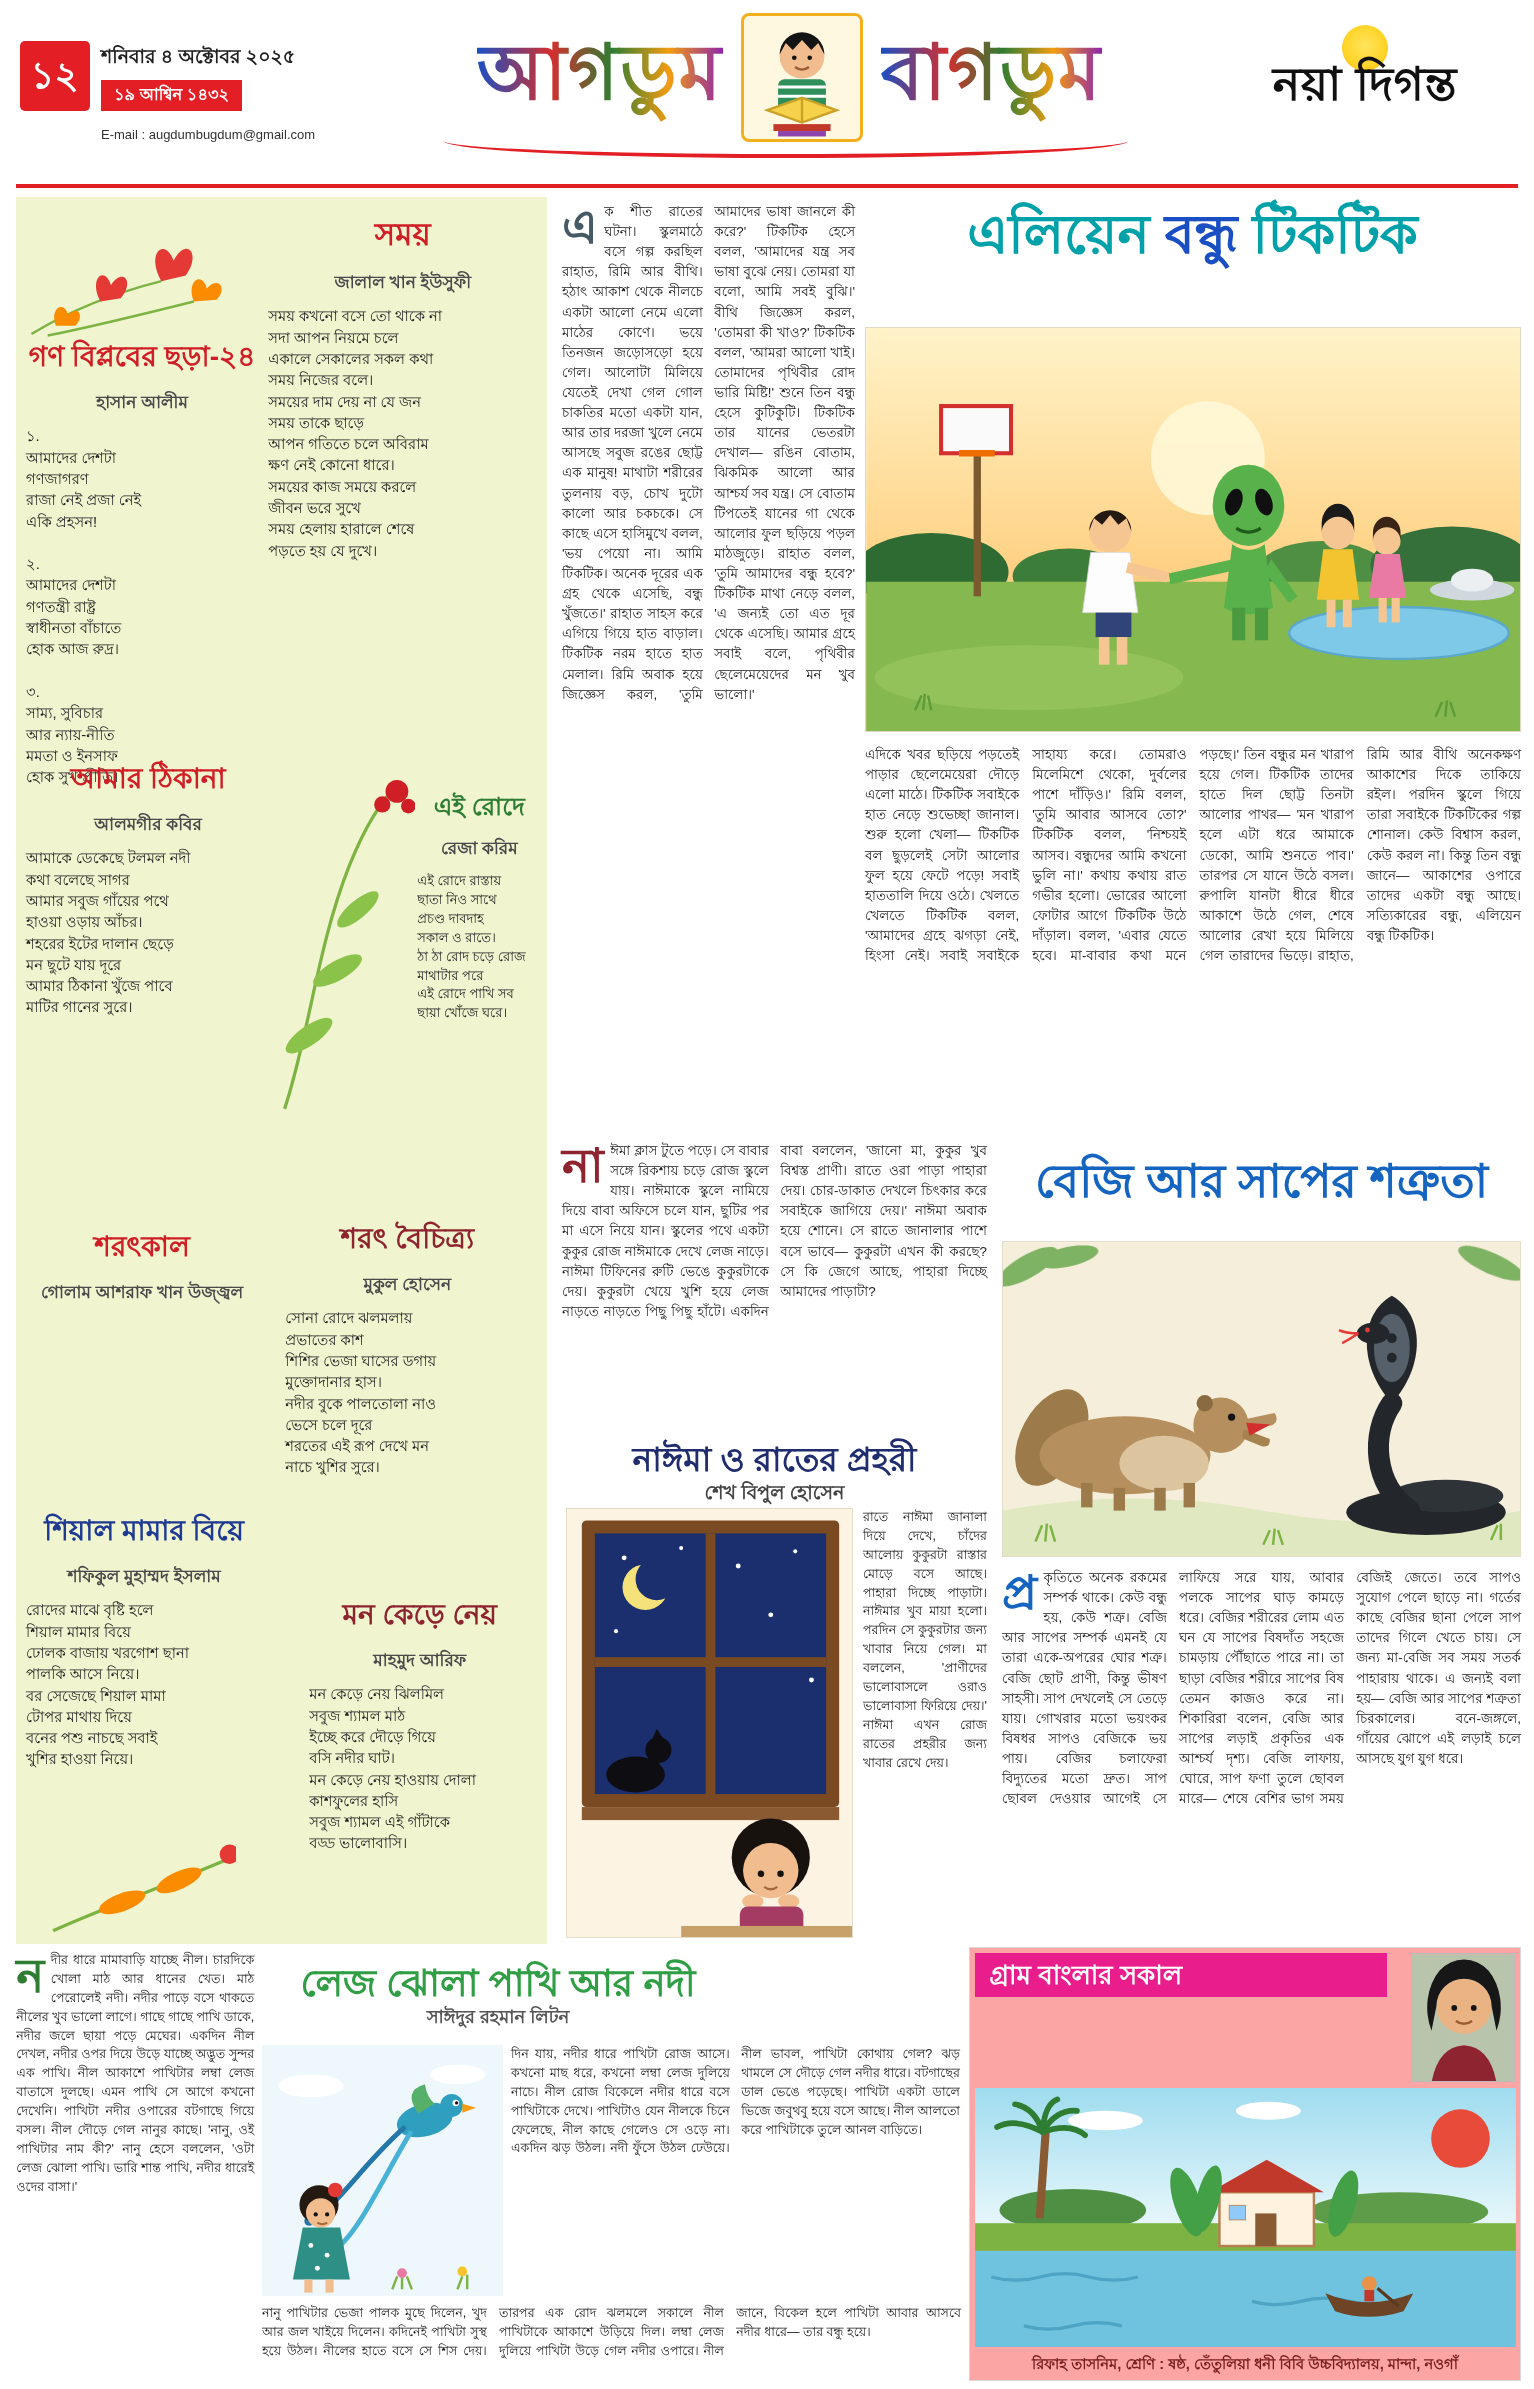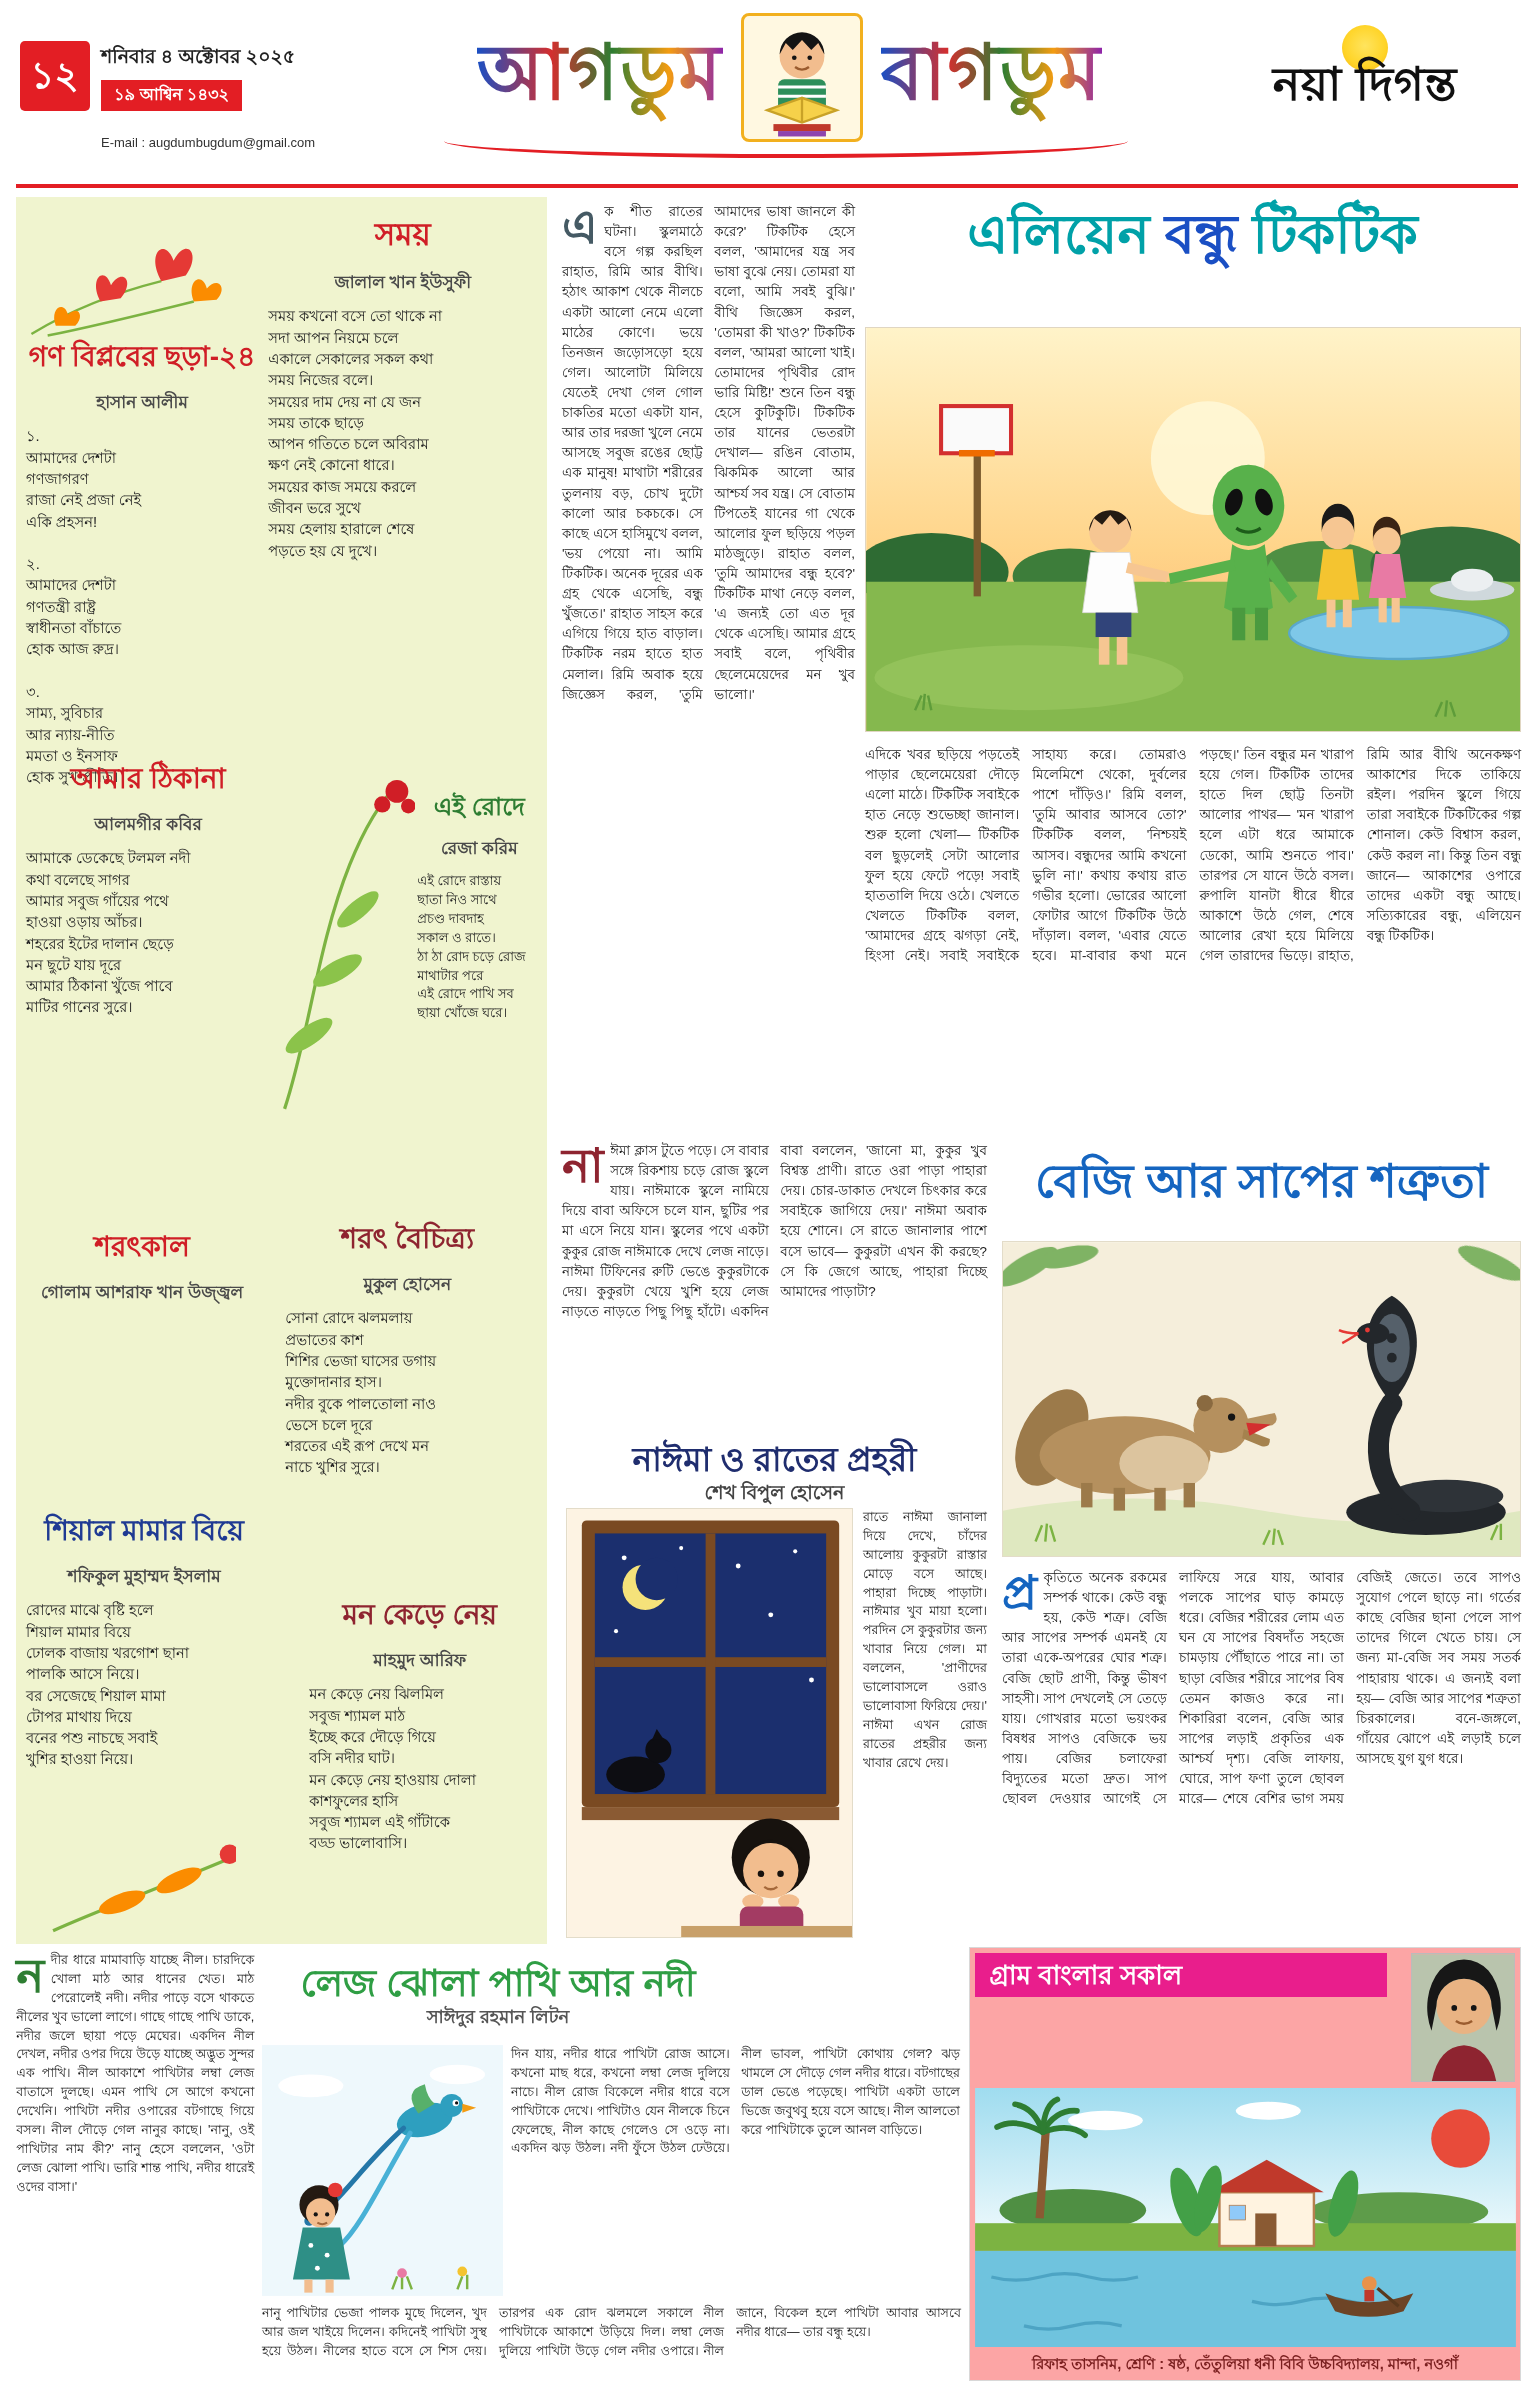--- a/index.html
+++ b/index.html
@@ -7,21 +7,21 @@
   #page{position:relative;width:1535px;height:2389px;margin:0 auto;background:#ffffff;outline:0.8px solid #bbb;overflow:hidden}
   .abs{position:absolute}
 
   
   #hdr{position:absolute;left:0;top:0;width:1520px;height:182px;background:#fff}
   .page-num{position:absolute;left:19.5px;top:41px;width:70px;height:70px;background:#e31e24;border-radius:4.9px;
             color:#fff;font-size:37px;font-weight:bold;text-align:center;line-height:70px}
   .date-block{position:absolute;left:101px;top:42px;width:269px}
   .date1{font-size:19px;font-weight:bold;color:#222}
   .date2{display:inline-block;margin-top:5.7px;background:#e31e24;color:#fff;font-size:16.3px;font-weight:bold;padding:2.4px 13px}
-  .email{margin-top:24px;font-size:13px;color:#333}
+  .email{margin-top:16px;font-size:13px;color:#333}
   .masthead{position:absolute;left:407px;top:13px;width:765px;display:flex;align-items:center;justify-content:center;gap:18px}
   .mword{font-size:77px;font-weight:bold;letter-spacing:1.6px;
          background:linear-gradient(90deg,#1a4fc4 0%,#d32f2f 30%,#2e7d32 55%,#f39c12 78%,#8e24aa 100%);
          -webkit-background-clip:text;background-clip:text;color:transparent;-webkit-text-fill-color:transparent}
   .mboy{width:122px;height:129px;background:#fff8e1;border:3.3px solid #f2b01e;border-radius:8.1px;flex:0 0 auto}
   .m-arc{position:absolute;left:444px;top:124px;width:684px;height:34px;border-bottom:4.9px solid #e31e24;border-radius:50%}
   .logo{position:absolute;right:33px;top:28px;width:244px;text-align:center}
   .logo-sun{position:absolute;left:50%;transform:translateX(-50%);top:-3.3px;width:46px;height:46px;border-radius:50%;
             background:radial-gradient(circle at 50% 45%,#ffe45e 0%,#ffd428 60%,#f3b313 100%)}
   .logo-text{position:relative;margin-top:21px;font-size:46px;font-weight:bold;color:#101010;letter-spacing:0.8px}

